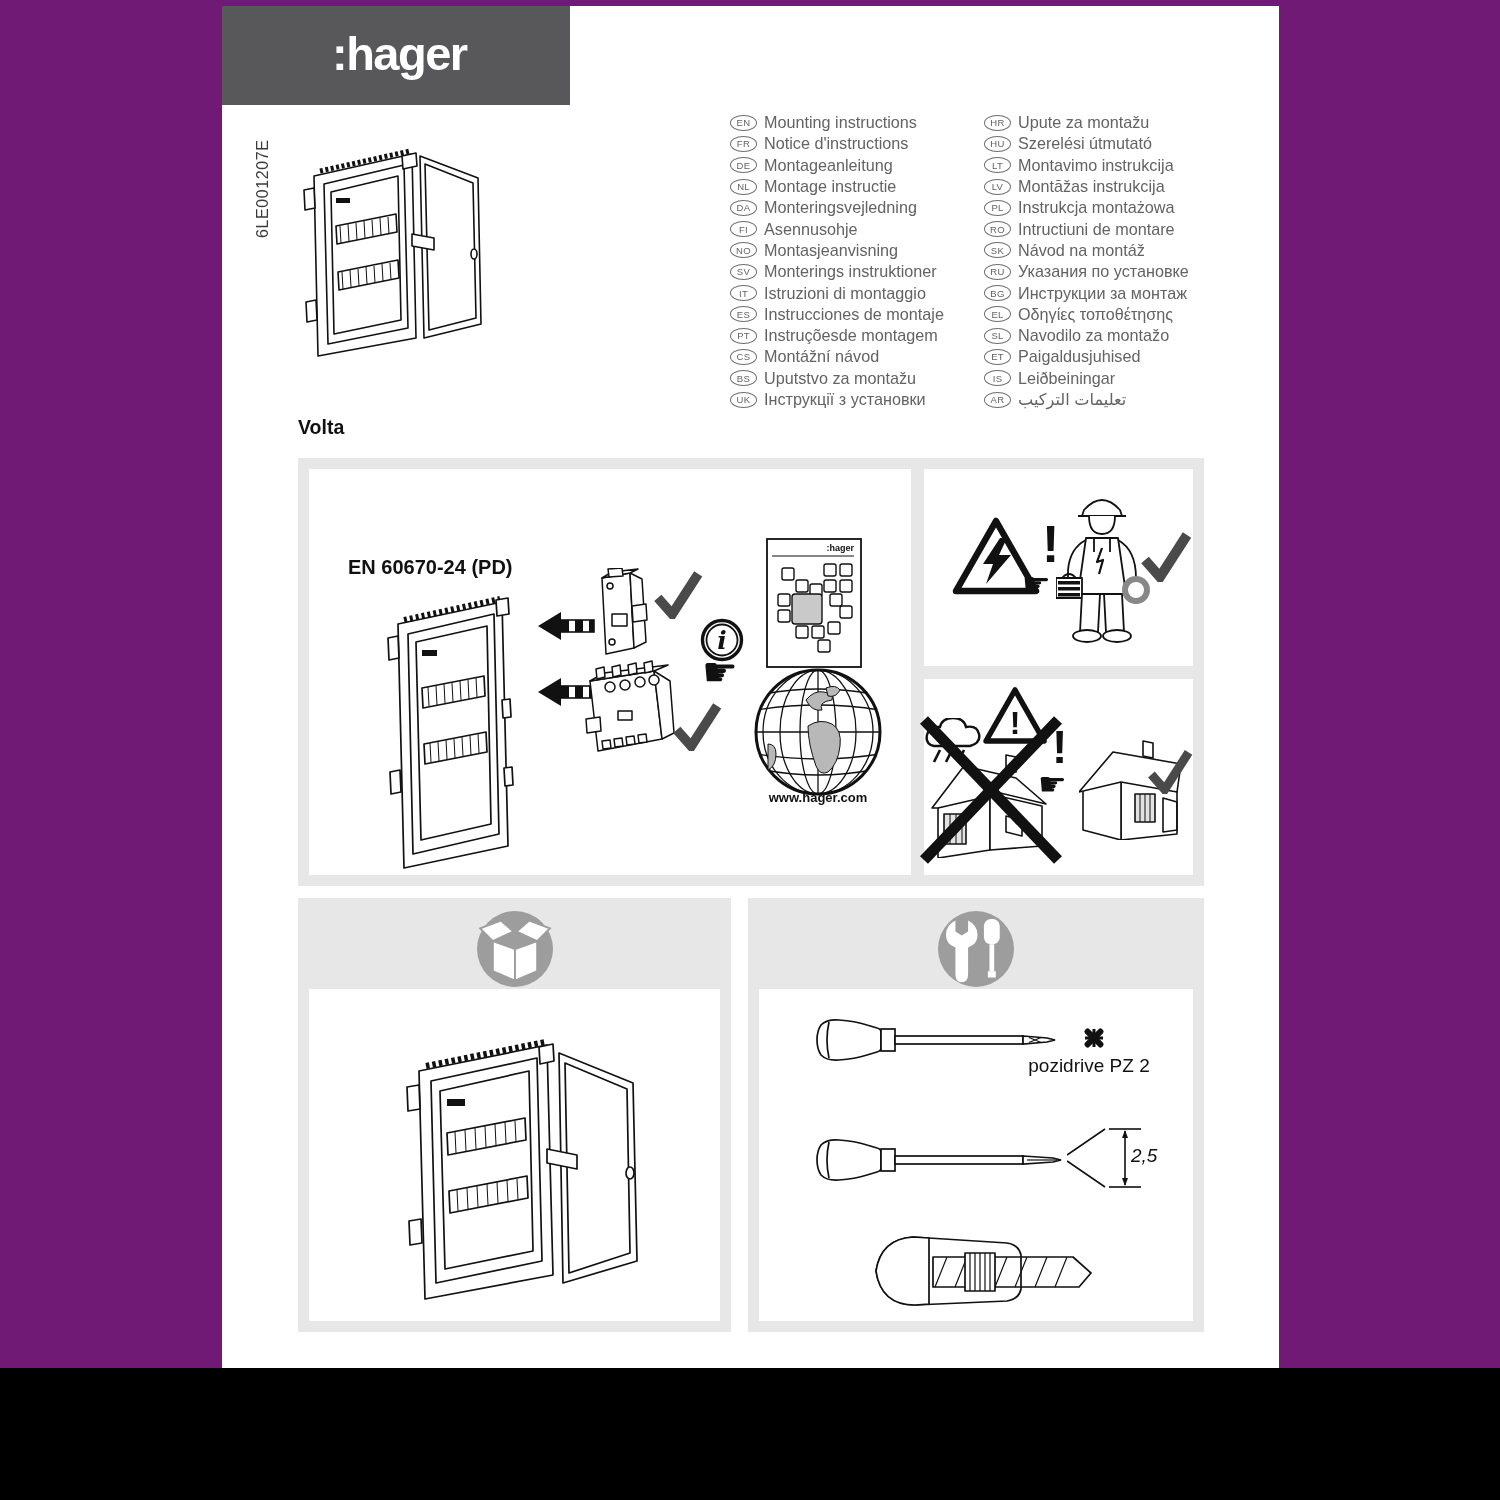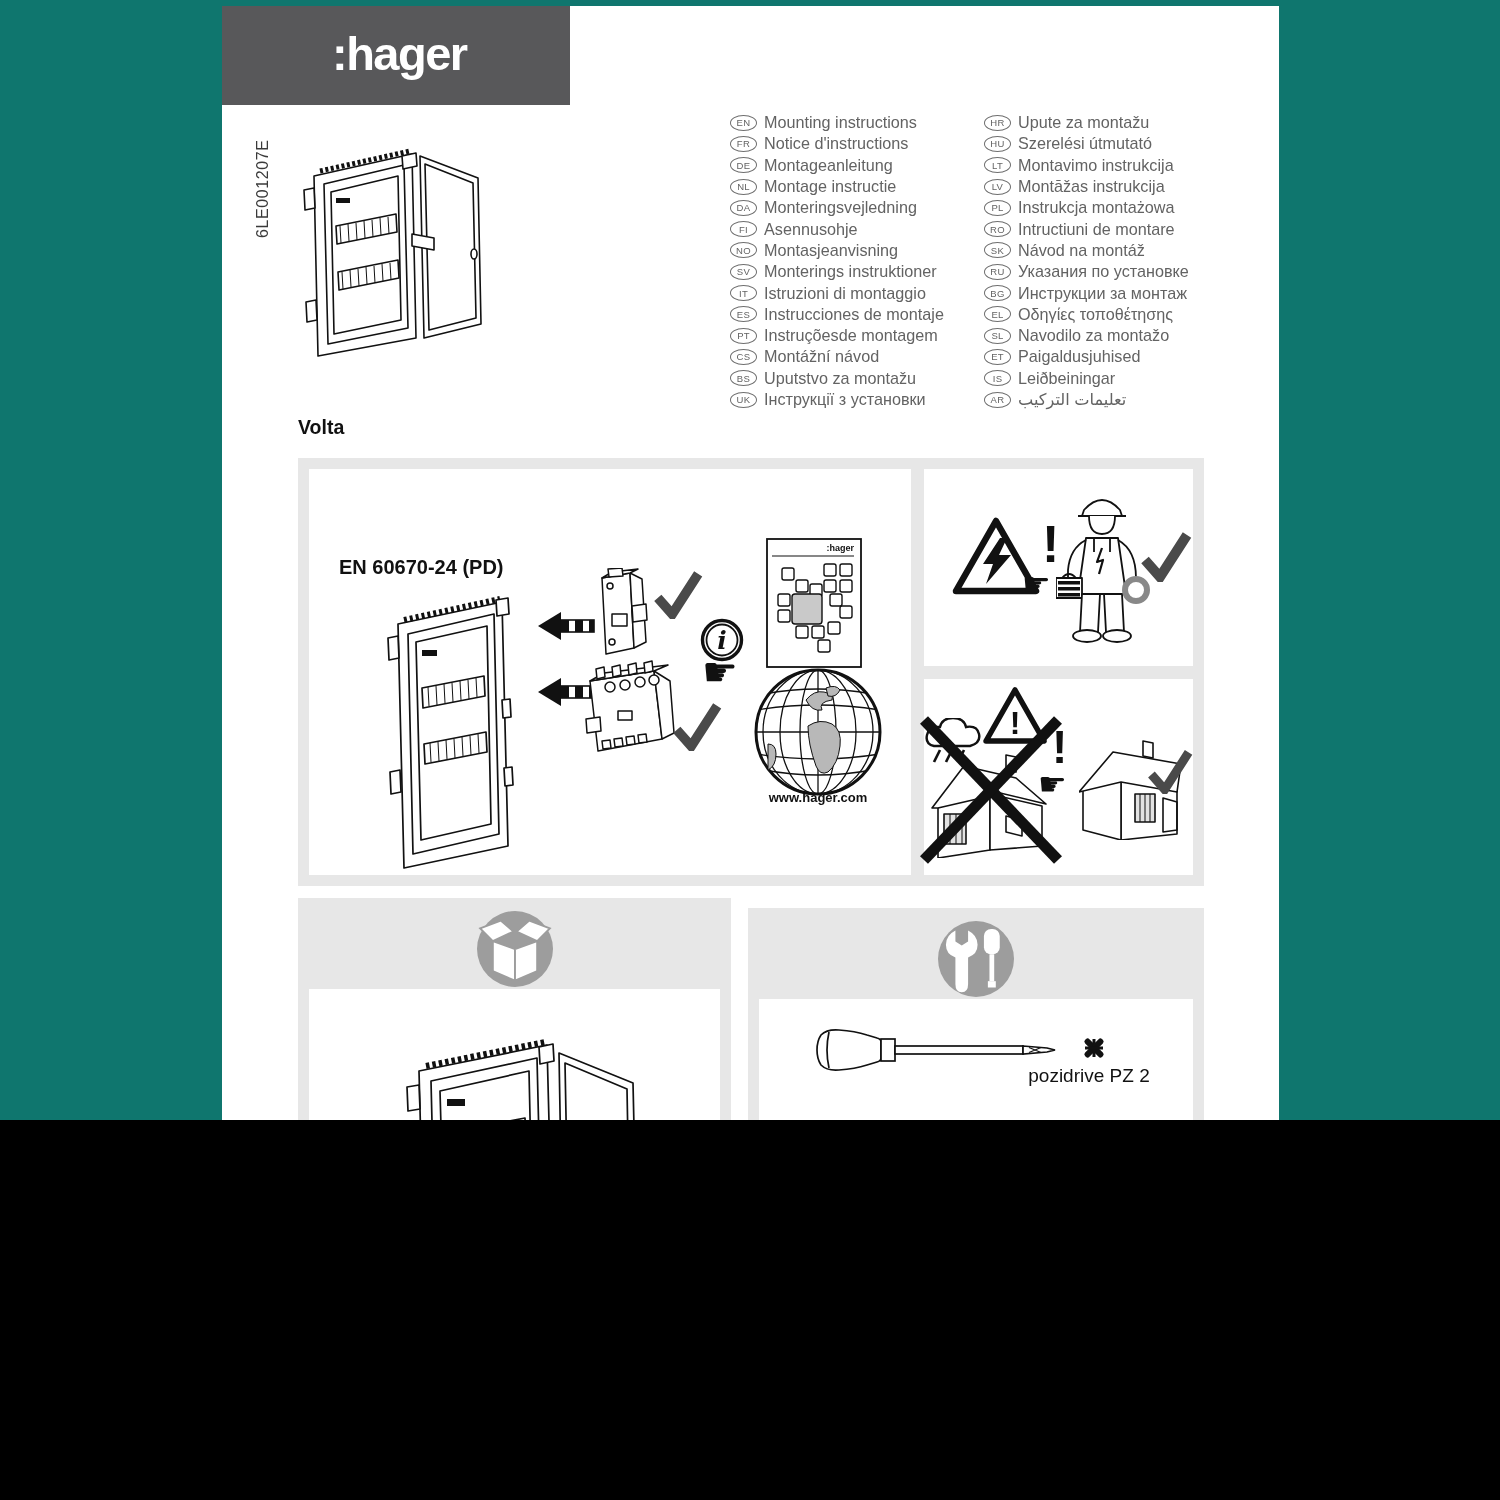--- a/index.html
+++ b/index.html
@@ -1,17 +1,17 @@
 <!DOCTYPE html>
 <html><head>
 <meta charset="utf-8">
 <style>
   html,body{margin:0;padding:0;background:#000;}
   body{font-family:"Liberation Sans","DejaVu Sans",sans-serif;}
-  #canvas{position:relative;width:1500px;height:1120px;background:#0f766e;overflow:hidden;}
+  #canvas{position:relative;width:1500px;height:1368px;background:#701a75;overflow:hidden;}
   #page{position:absolute;left:222px;top:6px;width:1057px;height:1488px;background:#fff;}
   .abs{position:absolute;}
   .hdr{background:#58585a;}
   .logo{color:#fff;font-weight:bold;font-size:47px;letter-spacing:-1.5px;}
   .refcode{font-size:16px;color:#3a3a3a;letter-spacing:.6px;transform:rotate(-90deg);transform-origin:0 0;white-space:nowrap;}
   .lang-col{width:252px;}
   .lang-row{height:21.3px;display:flex;align-items:center;}
   .code-badge{flex:0 0 auto;width:27px;height:16px;border:1.5px solid #6e6e6e;border-radius:50%;color:#636363;
     font-size:9.5px;display:flex;align-items:center;justify-content:center;margin-right:7px;
     letter-spacing:.3px;box-sizing:border-box;}
@@ -178,21 +178,21 @@
           <span class="lang-label" dir="rtl">تعليمات التركيب</span>
         </div>
       </div>
 
   <div class="abs bold-blk" style="left:76px;top:410px;font-size:19.5px;">Volta</div>
 
   <div class="gpanel" style="left:76px;top:452px;width:906px;height:428px;">
     <div class="gdiv" style="left:602px;top:0;width:13px;height:406px;"></div>
     <div class="gdiv" style="left:615px;top:197px;width:269px;height:13px;"></div>
 
-    <div class="abs bold-blk" style="left:30px;top:87px;font-size:20px;">EN 60670-24 (PD)</div>
+    <div class="abs bold-blk" style="left:39px;top:87px;font-size:20px;">EN 60670-24 (PD)</div>
 
     <div class="abs" style="left:69px;top:111px;">
       <svg width="160" height="290" viewBox="0 0 160 290">
         <g stroke="#111" stroke-width="1.7" fill="#fff" stroke-linejoin="round">
           <polygon points="20,44 124,22 130,266 26,288"></polygon>
           <line x1="26" y1="40" x2="122" y2="19" stroke-width="6" stroke-dasharray="3,3"></line>
           <polygon points="30,54 116,34 121,254 35,274"></polygon>
           <polygon points="38,62 109,46 113,244 43,260"></polygon>
           <rect x="44" y="70" width="15" height="6" fill="#111" stroke="none"></rect>
           <polygon points="44,108 106,96 107,116 45,128"></polygon>
@@ -463,21 +463,21 @@
           <polygon points="160,26 174,23 175,40 161,43"></polygon>
           <polygon points="180,32 254,62 258,240 184,262"></polygon>
           <polygon points="186,42 248,68 251,232 190,252" fill="none"></polygon>
           <ellipse cx="251" cy="152" rx="4" ry="6"></ellipse>
           <polygon points="168,128 198,134 198,148 168,142"></polygon>
         </g>
       </svg>
     </div>
   </div>
 
-  <div class="gpanel" style="left:526px;top:892px;width:456px;height:434px;margin-top:10px;">
+  <div class="gpanel" style="left:526px;top:892px;width:456px;height:434px;">
     <div class="band"></div>
     <div class="iconcircle" style="left:179px;">
       <svg width="76" height="76" viewBox="0 0 48 48">
         <path d="M11,6 Q5,9 5,15 Q5,21 11,23 L11,40 Q11,45 15,45 Q19,45 19,40 L19,23 Q25,21 25,15 Q25,9 19,6 L19,13 L15,15.5 L11,13 Z" fill="#fff"></path>
         <rect x="29" y="5" width="10" height="16" rx="4.5" fill="#fff"></rect>
         <rect x="32.5" y="21" width="3" height="17" fill="#fff"></rect>
         <rect x="31.5" y="38" width="5" height="4" fill="#fff"></rect>
       </svg>
     </div>
 

